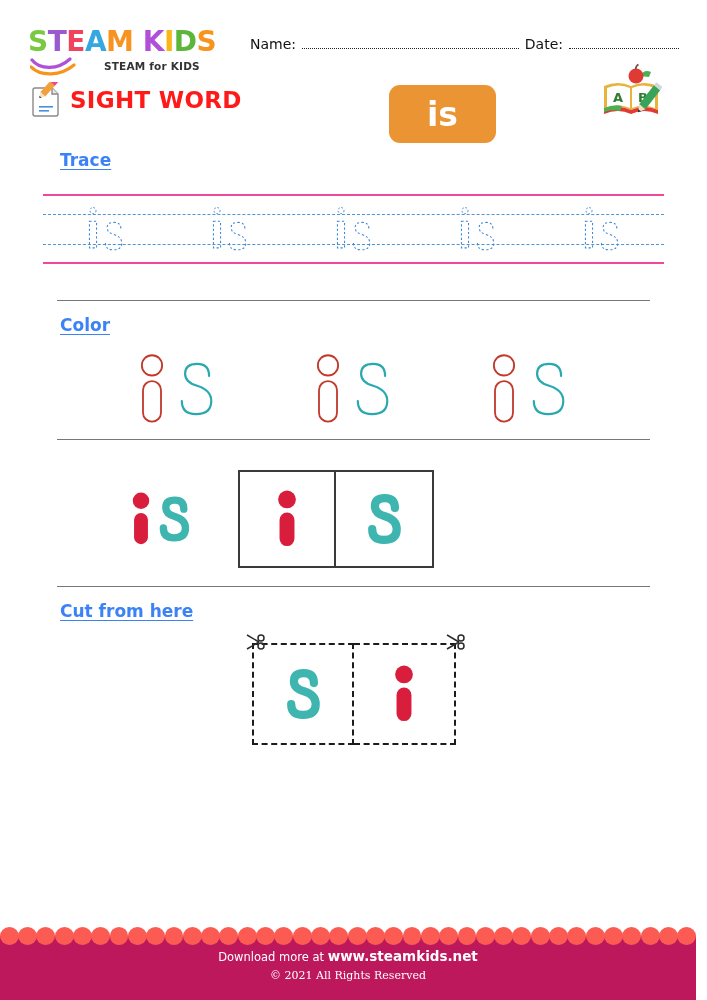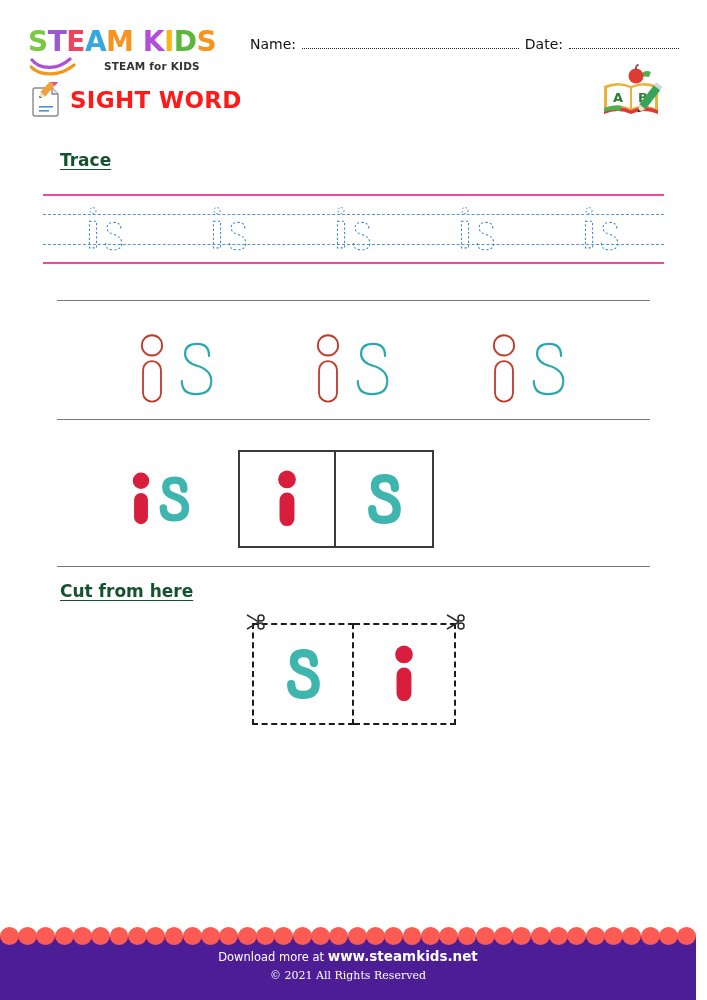--- a/index.html
+++ b/index.html
@@ -45,21 +45,21 @@
                 justify-content: center; }
   .word-badge-text { color: #ffffff; font-family: "DejaVu Sans", sans-serif;
                      font-weight: bold; font-size: 33px; letter-spacing: 0px;
                      line-height: 1; }
 
   .book-icon { position: absolute; left: 600px; top: 62px; }
 
   
   .sheet { position: absolute; left: 0; top: 150px; right: 0; }
   .divider { height: 1px; background: #777; margin: 0 57px; }
-  .sec-label { color: #14532d; font-family: "DejaVu Sans", sans-serif;
+  .sec-label { color: #3b82f6; font-family: "DejaVu Sans", sans-serif;
                font-weight: bold; font-size: 17px; text-decoration: underline;
                text-underline-offset: 3px; margin-left: 60px; }
 
   .trace-block { margin-top: 20px; position: relative; height: 84px; }
   .pink-line { position: absolute; left: 43px; right: 43px; height: 2px;
                background: #f2479a; }
   .blue-dash { position: absolute; left: 43px; right: 43px; height: 0;
                border-top: 1.5px dashed #4f94d4; }
 
   .trace-row { position: absolute; left: 43px; right: 43px; top: 12px;
@@ -81,21 +81,21 @@
   .cut-box { width: 102px; height: 102px; border: 2px dashed #1c1c1c;
              display: flex; align-items: center; justify-content: center;
              background: #fff; position: relative; }
   .cut-box + .cut-box { border-left: none; }
   .scissors { position: absolute; top: -11px; }
   .scissors.left { left: -9px; }
   .scissors.right { right: -9px; }
 
   
   .footer { position: absolute; left: 0; right: 11px; bottom: 0; height: 64px;
-            background: #4c1d95; }
+            background: #be185d; }
   .scallop { position: absolute; left: 0; right: 0; top: -9px; height: 12px;
              display: flex; }
   .scallop i { flex: 1 0 auto; width: 18.6px; height: 18px; background: #fb5b52;
                border-radius: 50%; margin: 0 -0.3px; }
   .foot-line1 { text-align: center; color: #fff; font-size: 11.5px;
                 font-family: "DejaVu Sans", sans-serif; padding-top: 12px; }
   .foot-line1 b { font-size: 13.5px; }
   .foot-line2 { text-align: center; color: #fff; font-size: 11px;
                 font-family: "DejaVu Serif", serif; 
                 padding-top: 5px; }
@@ -130,20 +130,23 @@
       <g transform="rotate(42 16 12)">
         <rect x="12" y="-2" width="6.5" height="15" fill="#f2a03c"></rect>
         <rect x="12" y="-7" width="6.5" height="5.5" fill="#e8468f"></rect>
         <path d="M12 13 h6.5 l-3.25 5 z" fill="#f2e3c8"></path>
         <path d="M13.6 16.4 h3.3 l-1.65 1.6 z" fill="#3a3a3a"></path>
       </g>
     </svg>
     <span class="title-text">SIGHT WORD</span>
   </div>
 
+  <div class="word-badge">
+    <span class="word-badge-text">is</span>
+  </div>
 
   <svg class="book-icon" width="62" height="60" viewBox="0 0 62 60">
     <path d="M40 14 q4 -7 11 -4 l-2 5 z" fill="#4caf50"></path>
     <circle cx="36" cy="14" r="7.5" fill="#e03a34"></circle>
     <path d="M35.5 7.5 q0.5 -4 3 -5" stroke="#6d4c41" stroke-width="1.6" fill="none"></path>
     <path d="M4 24 q14 -6 27 0 q13 -6 27 0 v24 q-14 -6 -27 0 q-13 -6 -27 0 z" fill="#e8b33a"></path>
     <path d="M7 26 q12 -5 23 0 v20 q-11 -5 -23 0 z" fill="#ffffff"></path>
     <path d="M32 26 q11 -5 23 0 v20 q-12 -5 -23 0 z" fill="#ffffff"></path>
     <path d="M4 48 q14 -6 27 0 q13 -6 27 0 v4 q-14 -6 -27 0 q-13 -6 -27 0 z" fill="#e03a34"></path>
     <path d="M4 46 q10 -4 18 -2 l-2 5 q-9 -2 -16 1 z" fill="#4caf50"></path>
@@ -213,20 +216,21 @@
        <path d="M22 12 q0 -7 -8 -7 q-8 0 -8 6 q0 6 8 8 q9 3 9 10 q0 8 -10 8 q-9 0 -9 -8" fill="none" stroke="#3d87d6" stroke-width="1.3" stroke-dasharray="2.5 2.5"></path>
      </svg>
           </div>
         </div>
     </div>
   </div>
 
   <div class="divider" style="margin-top:26px"></div>
 
   <div style="margin-top:14px">
+    <div class="sec-label">Color</div>
     <div class="color-row" id="colorRow">
         <div style="display: flex; align-items: flex-end; gap: 3px;">
           <svg width="34" height="72" viewBox="0 0 30 64">
     <circle cx="15" cy="11" r="9" fill="none" stroke="#c0392b" stroke-width="1.6"></circle>
     <rect x="7" y="25" width="16" height="36" rx="8" fill="none" stroke="#c0392b" stroke-width="1.6"></rect>
   </svg>
           <svg width="48" height="72" viewBox="0 0 44 64">
     <path d="M34 20 q0 -11 -11 -11 q-11 0 -11 9 q0 8 11 11 q13 4 13 14 q0 12 -14 12 q-13 0 -13 -12" fill="none" stroke="#2aa8b0" stroke-width="2" stroke-linecap="round"></path>
   </svg>
         </div>

